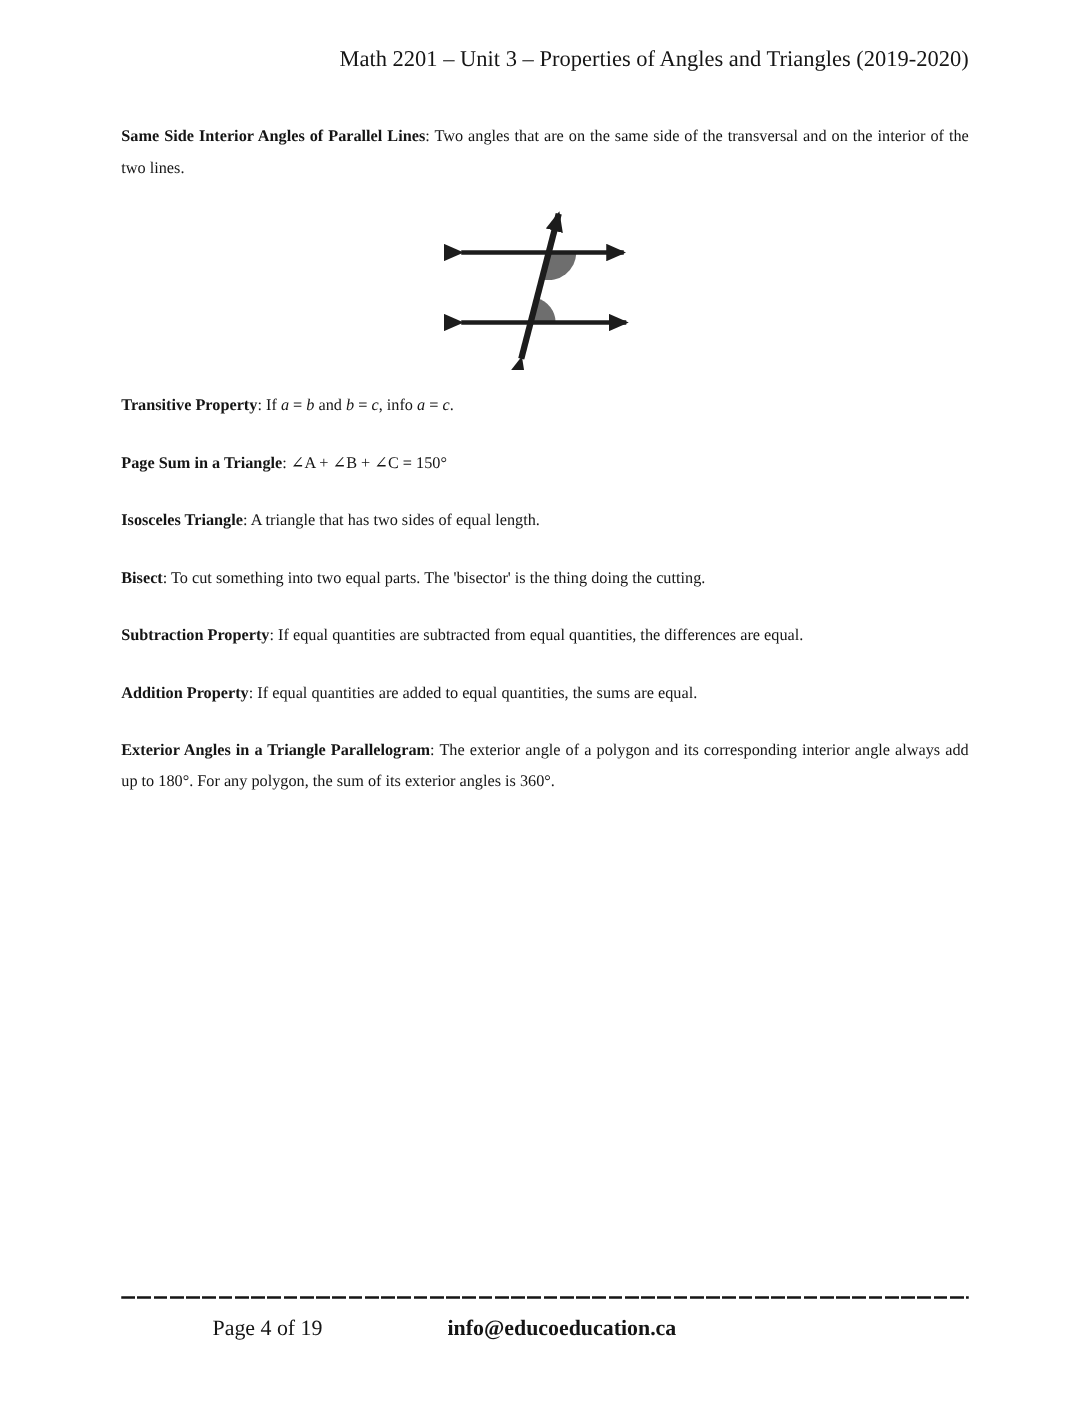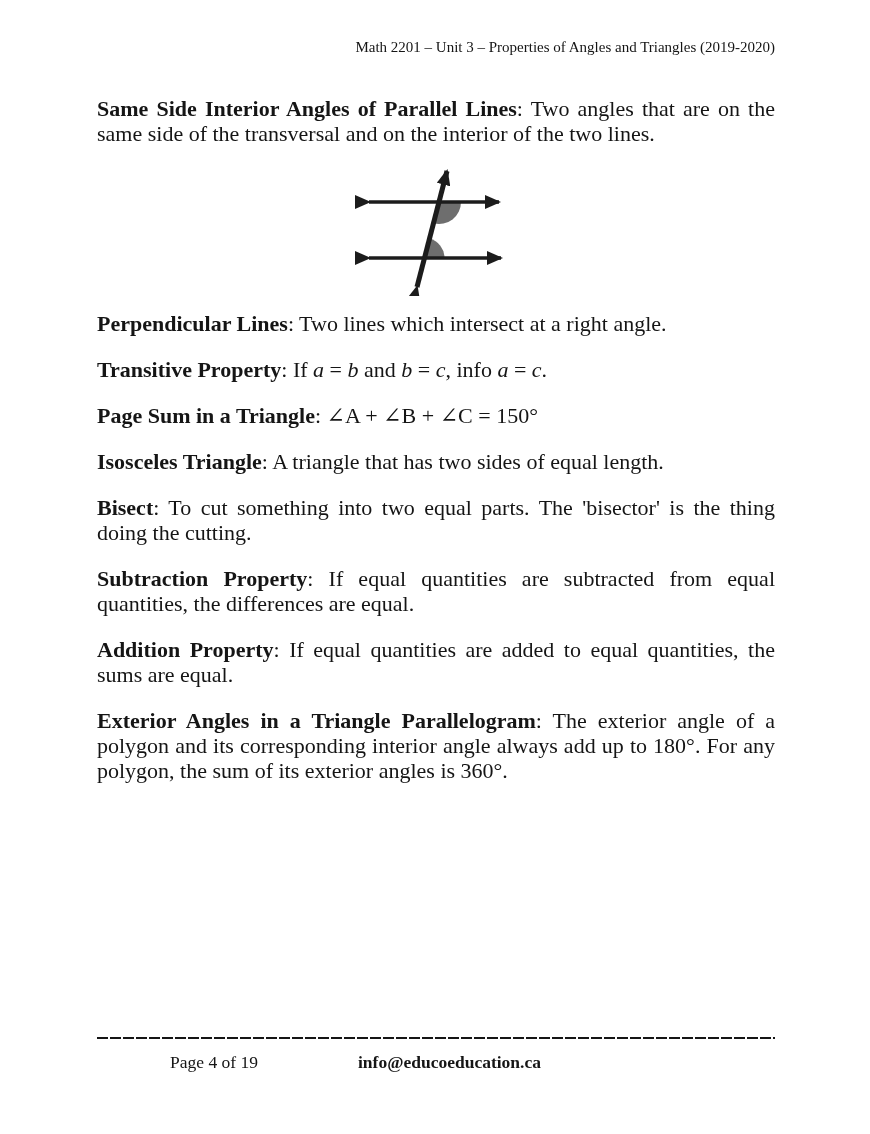--- a/index.html
+++ b/index.html
@@ -11,33 +11,33 @@
     font-family: "Liberation Serif", "DejaVu Serif", serif;
     color: #151515;
     overflow: hidden;
   }
   .page-header {
     position: absolute;
     top: 37px;
     left: 97px;
     width: 678px;
     text-align: right;
-    font-size: 15px;
+    font-size: 18px;
     line-height: 20px;
   }
   .content {
     position: absolute;
     top: 0;
     left: 97px;
     width: 678px;
     padding-top: 96px;
   }
   p.def {
     margin: 0;
-    font-size: 22px;
+    font-size: 13px;
     line-height: 25px;
     text-align: justify;
   }
   .term { font-weight: bold; }
   .diagram-wrap {
     margin-top: 15px;
     height: 140px;
     display: flex;
     justify-content: center;
     align-items: flex-start;
@@ -82,21 +82,20 @@
       </defs>
       <path d="M 110 41 A 22 22 0 0 1 82.5 62.3 L 88 41 Z" fill="#6e6e6e"></path>
       <path d="M 78.5 77.6 A 20 20 0 0 1 93.5 97 L 73.5 97 Z" fill="#6e6e6e"></path>
       <line x1="18" y1="41" x2="148" y2="41" stroke-width="3.6" marker-start="url(#arw)" marker-end="url(#arw)" stroke="#1c1c1c"></line>
       <line x1="18" y1="97" x2="150" y2="97" stroke-width="3.6" marker-start="url(#arw)" marker-end="url(#arw)" stroke="#1c1c1c"></line>
       <line x1="66" y1="126" x2="96" y2="10" stroke-width="5" marker-start="url(#arw)" marker-end="url(#arw)" stroke="#1c1c1c"></line>
     </svg>
   </div>
 
   <div id="defs-rest">
-      <p class="def"><span class="term">Perpendicular Lines</span><span>: Two lines which intersect at a right angle.</span></p>
       <p class="def"><span class="term">Transitive Property</span><span>: If </span><i>a</i><span> = </span><i>b</i><span> and </span><i>b</i><span> = </span><i>c</i><span>, info </span><i>a</i><span> = </span><i>c</i><span>.</span></p>
       <p class="def"><span class="term">Page Sum in a Triangle</span><span>: ∠A + ∠B + ∠C = 150°</span></p>
       <p class="def"><span class="term">Isosceles Triangle</span><span>: A triangle that has two sides of equal length.</span></p>
       <p class="def"><span class="term">Bisect</span><span>: To cut something into two equal parts. The 'bisector' is the thing doing the cutting.</span></p>
       <p class="def"><span class="term">Subtraction Property</span><span>: If equal quantities are subtracted from equal quantities, the differences are equal.</span></p>
       <p class="def"><span class="term">Addition Property</span><span>: If equal quantities are added to equal quantities, the sums are equal.</span></p>
       <p class="def"><span class="term">Exterior Angles in a Triangle Parallelogram</span><span>: The exterior angle of a polygon and its corresponding interior angle always add up to 180°. For any polygon, the sum of its exterior angles is 360°.</span></p>
     </div>
 </div>
 

